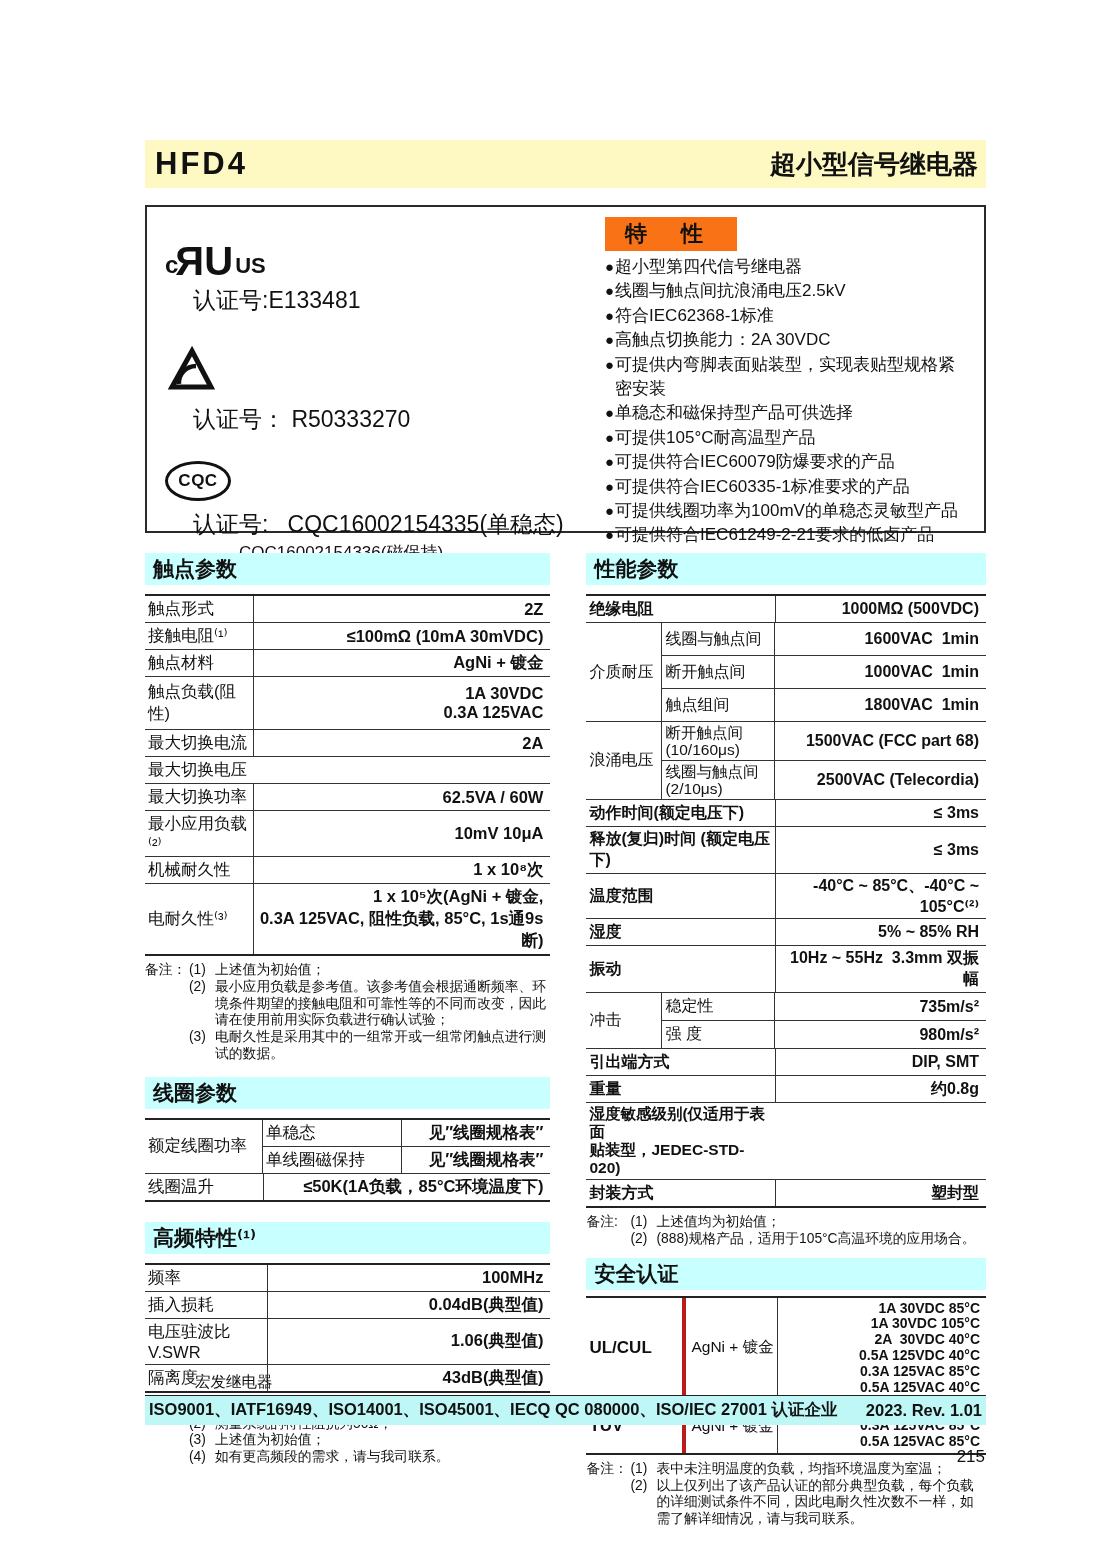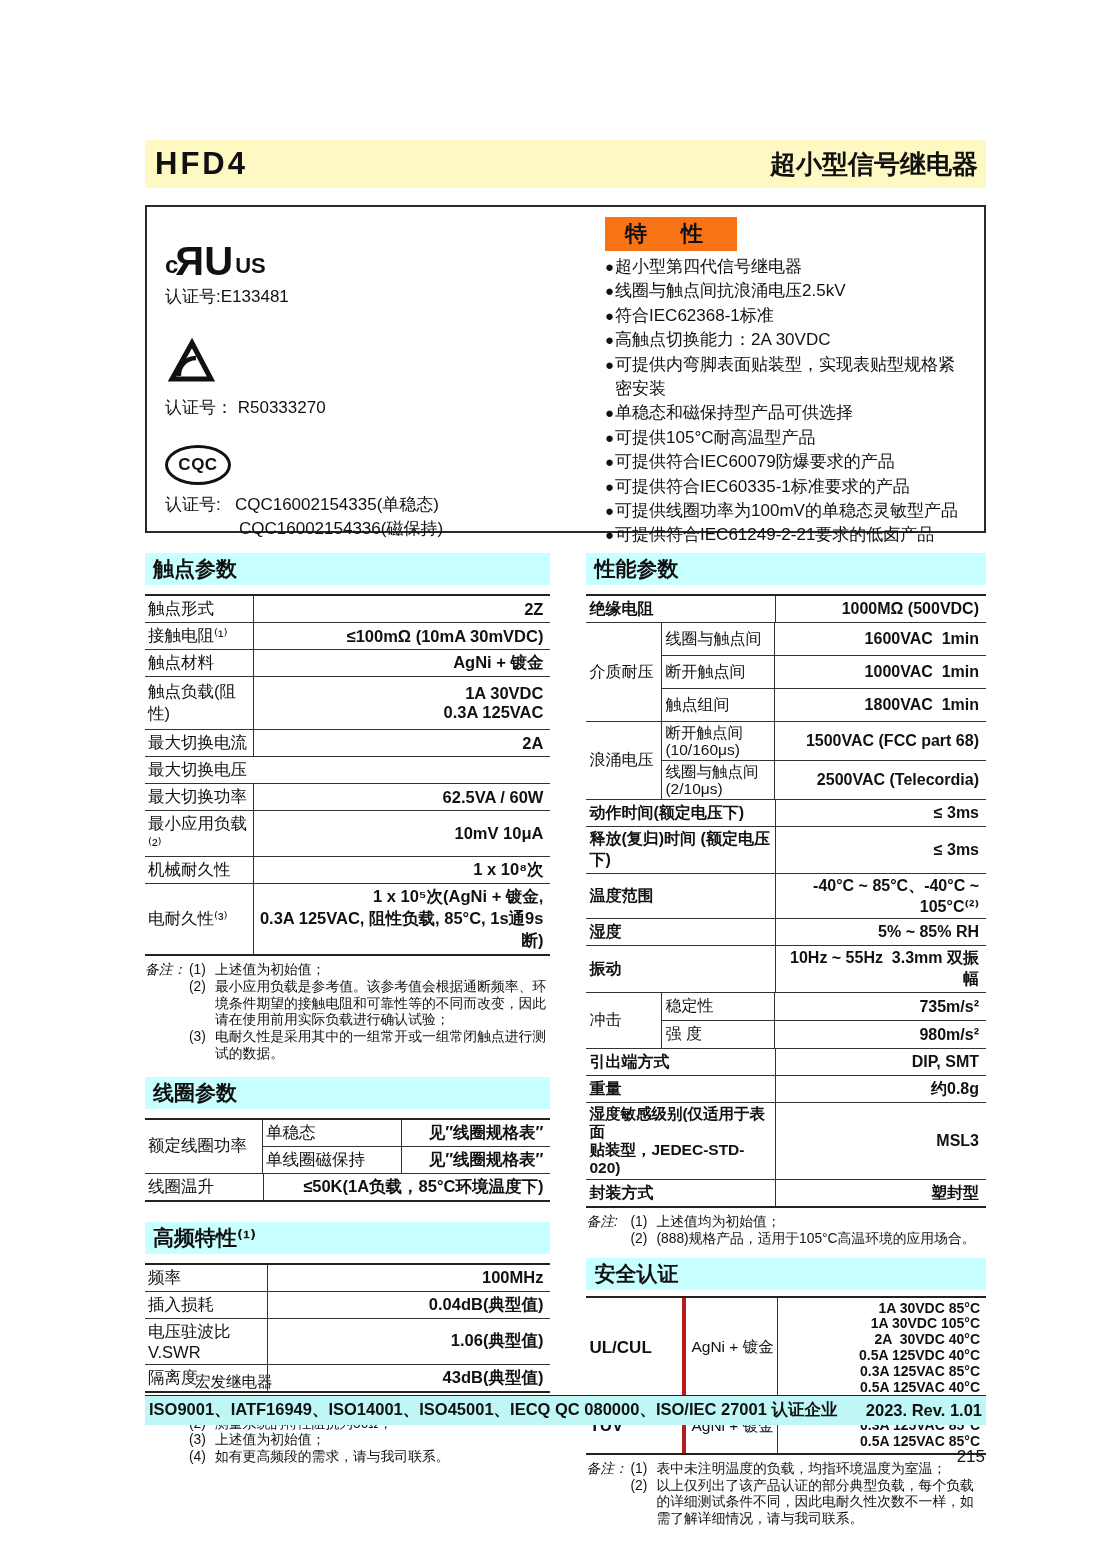--- a/index.html
+++ b/index.html
@@ -18,21 +18,21 @@
 
   
   .certbox{border:2px solid #2a2a2a;margin-top:17px;height:328px;display:flex;
     padding:8px 14px 8px 18px;box-sizing:border-box;}
   .cert-col{width:440px;box-sizing:border-box;padding-top:18px;}
   .ul-mark{display:flex;align-items:flex-end;height:44px;}
   .ul-c{font-size:24px;font-weight:bold;line-height:1;}
   .ul-r{display:inline-block;transform:scaleX(-1);font-size:40px;font-weight:900;line-height:.8;margin-left:1px;letter-spacing:-4px;}
   .ul-u{font-size:40px;font-weight:900;line-height:.8;letter-spacing:-2px;}
   .ul-us{font-size:22px;font-weight:bold;line-height:1;margin-left:4px;}
-  .cert-label{font-size:17px;margin-top:8px;}
+  .cert-label{font-size:23px;margin-top:8px;margin-left:28px;}
   .tri-icon{margin-top:30px;}
   .cqc-oval{margin-top:26px;width:66px;height:40px;border:3.5px solid #111;border-radius:50%;
     display:flex;align-items:center;justify-content:center;box-sizing:border-box;}
   .cqc-oval span{font-size:17px;font-weight:900;letter-spacing:.5px;}
   .cqc-line2{margin-left:74px;margin-top:1px;font-size:17px;}
 
   .feat-col{flex:1;padding-top:2px;}
   .feat-title{display:inline-block;background:#f97316;font-size:22px;font-weight:bold;
     padding:2px 20px;letter-spacing:14px;margin-bottom:4px;}
   .feat-item{display:flex;font-size:17px;line-height:24.4px;}
@@ -86,21 +86,21 @@
   
   .s-agency{width:100px;font-weight:bold;font-size:17px;display:flex;align-items:center;
     padding-left:3px;border-right:4px solid #b91c1c;box-sizing:border-box;}
   .s-mat{width:92px;font-size:15.5px;display:flex;align-items:center;padding-left:5px;
     border-right:1px solid #333;box-sizing:border-box;}
   .s-loads{flex:1;text-align:right;font-weight:bold;font-size:14px;line-height:15.8px;
     padding:3px 6px;display:flex;flex-direction:column;justify-content:center;box-sizing:border-box;white-space:pre-wrap;}
 
   
   .notes{display:flex;font-size:13.8px;line-height:16.8px;margin-top:6px;}
-  .npre{width:44px;flex-shrink:0;font-style:italic;}
+  .npre{width:44px;flex-shrink:0;}
   .nlist{flex:1;}
   .nitem{display:flex;}
   .nn{width:26px;flex-shrink:0;}
   .nt{flex:1;}
 
   
   .footer{position:absolute;left:145px;top:1372px;width:841px;}
   .company{font-size:15.5px;margin-left:50px;margin-bottom:2px;}
   .isobar{background:#BFF7F7;border-top:1.5px solid #222;display:flex;justify-content:space-between;
     align-items:center;font-weight:bold;font-size:16.5px;padding:3px 4px 4px 4px;}
@@ -420,21 +420,20 @@
         </div>
         <div class="row h1">
           <div class="lc p-lfull">重量</div>
           <div class="vc">约0.8g</div>
         </div>
         <div class="row h6">
           <div class="lc p-lfull">
             <span class="msl-l">湿度敏感级别(仅适用于表面</span>
             <span class="msl-l">贴装型，JEDEC-STD-020)</span>
           </div>
-          <div class="vc">MSL3</div>
         </div>
         <div class="row h1">
           <div class="lc p-lfull">封装方式</div>
           <div class="vc">塑封型</div>
         </div>
       </div>
 
       <div class="notes">
         <div class="npre">备注:</div>
         <div class="nlist">

